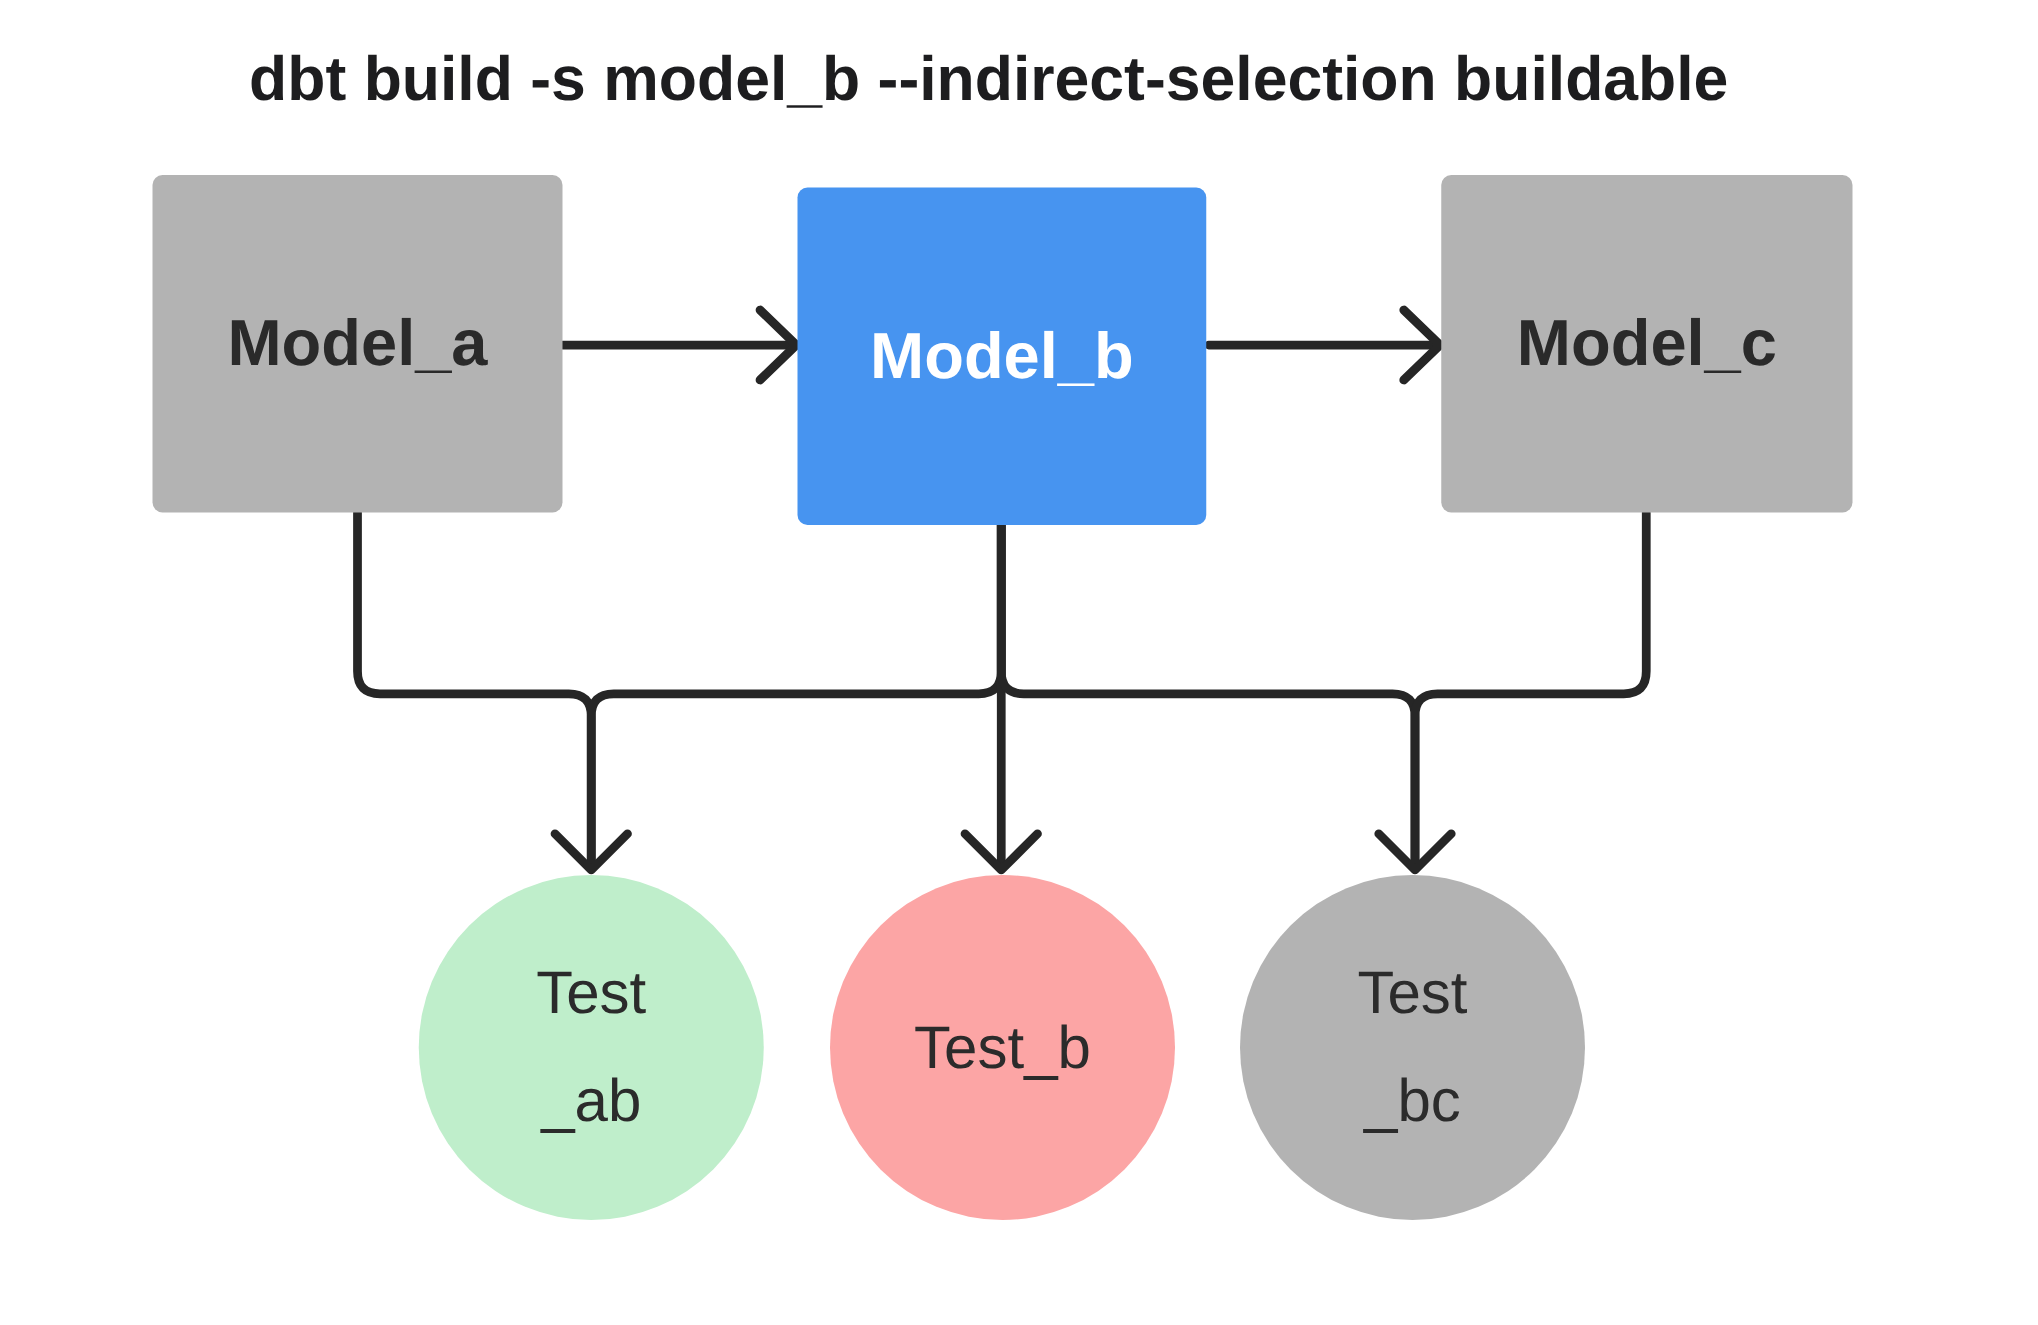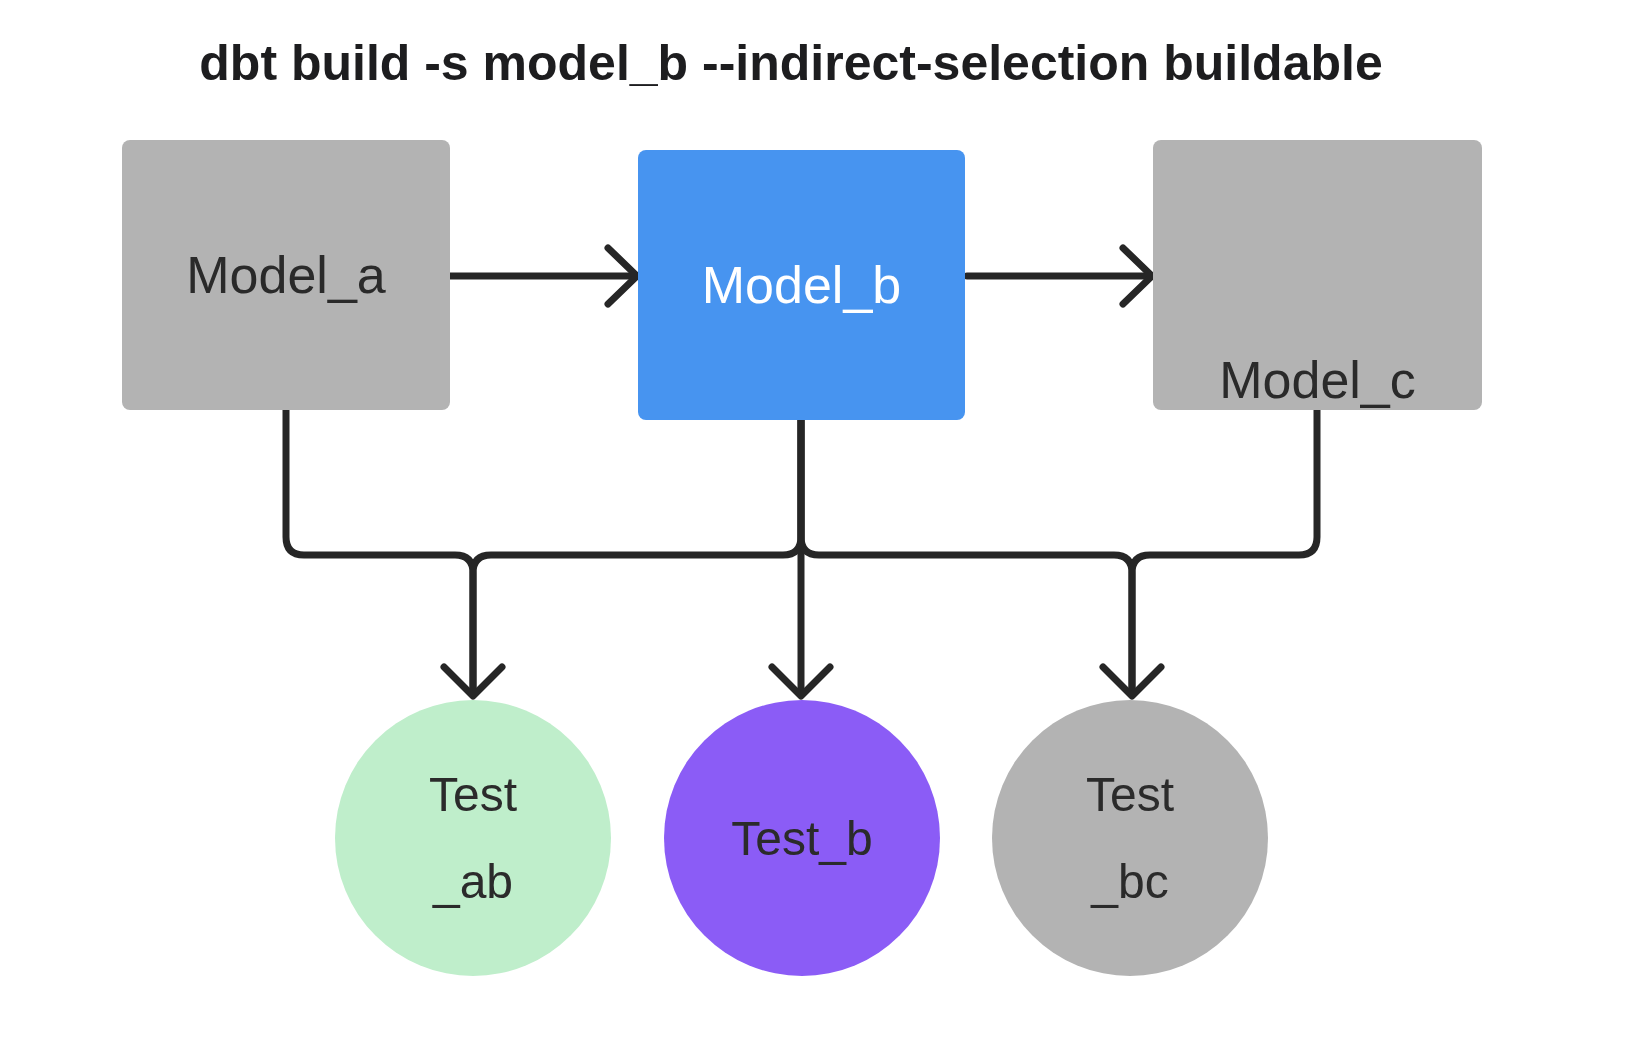--- a/index.html
+++ b/index.html
@@ -43,50 +43,50 @@
   .model-box {
     position: absolute;
     top: 140px;
     width: 328px;
     height: 270px;
     border-radius: 8px;
     display: flex;
     align-items: center;
     justify-content: center;
     font-size: 52px;
-    font-weight: 400;
+    font-weight: 700;
     color: #2a2a2a;
     background: #b3b3b3;
   }
   .model-box.selected {
     background: #4794f0;
     color: #ffffff;
   }
   #model-a { left: 122px; }
   #model-b { left: 638px; width: 327px; margin-top: 10px; }
-  #model-c { left: 1153px; width: 329px; align-items: flex-end; }
+  #model-c { left: 1153px; width: 329px; }
 
   .test-circle {
     position: absolute;
     top: 700px;
     width: 276px;
     height: 276px;
     border-radius: 50%;
     display: flex;
     flex-direction: column;
     align-items: center;
     justify-content: center;
     font-size: 48px;
     font-weight: 500;
     line-height: 87px;
     color: #2b2b2b;
     text-align: center;
   }
   #test-ab { left: 335px; background: #bfeecb; }
-  #test-b  { left: 664px; background: #8b5cf6; }
+  #test-b  { left: 664px; background: #fca5a5; }
   #test-bc { left: 992px; background: #b3b3b3; }
   .circle-line:empty { display: none; }
 </style>
 </head>
 <body>
 
 <div class="canvas">
 
   <div class="title">dbt build -s model_b --indirect-selection buildable</div>
 

